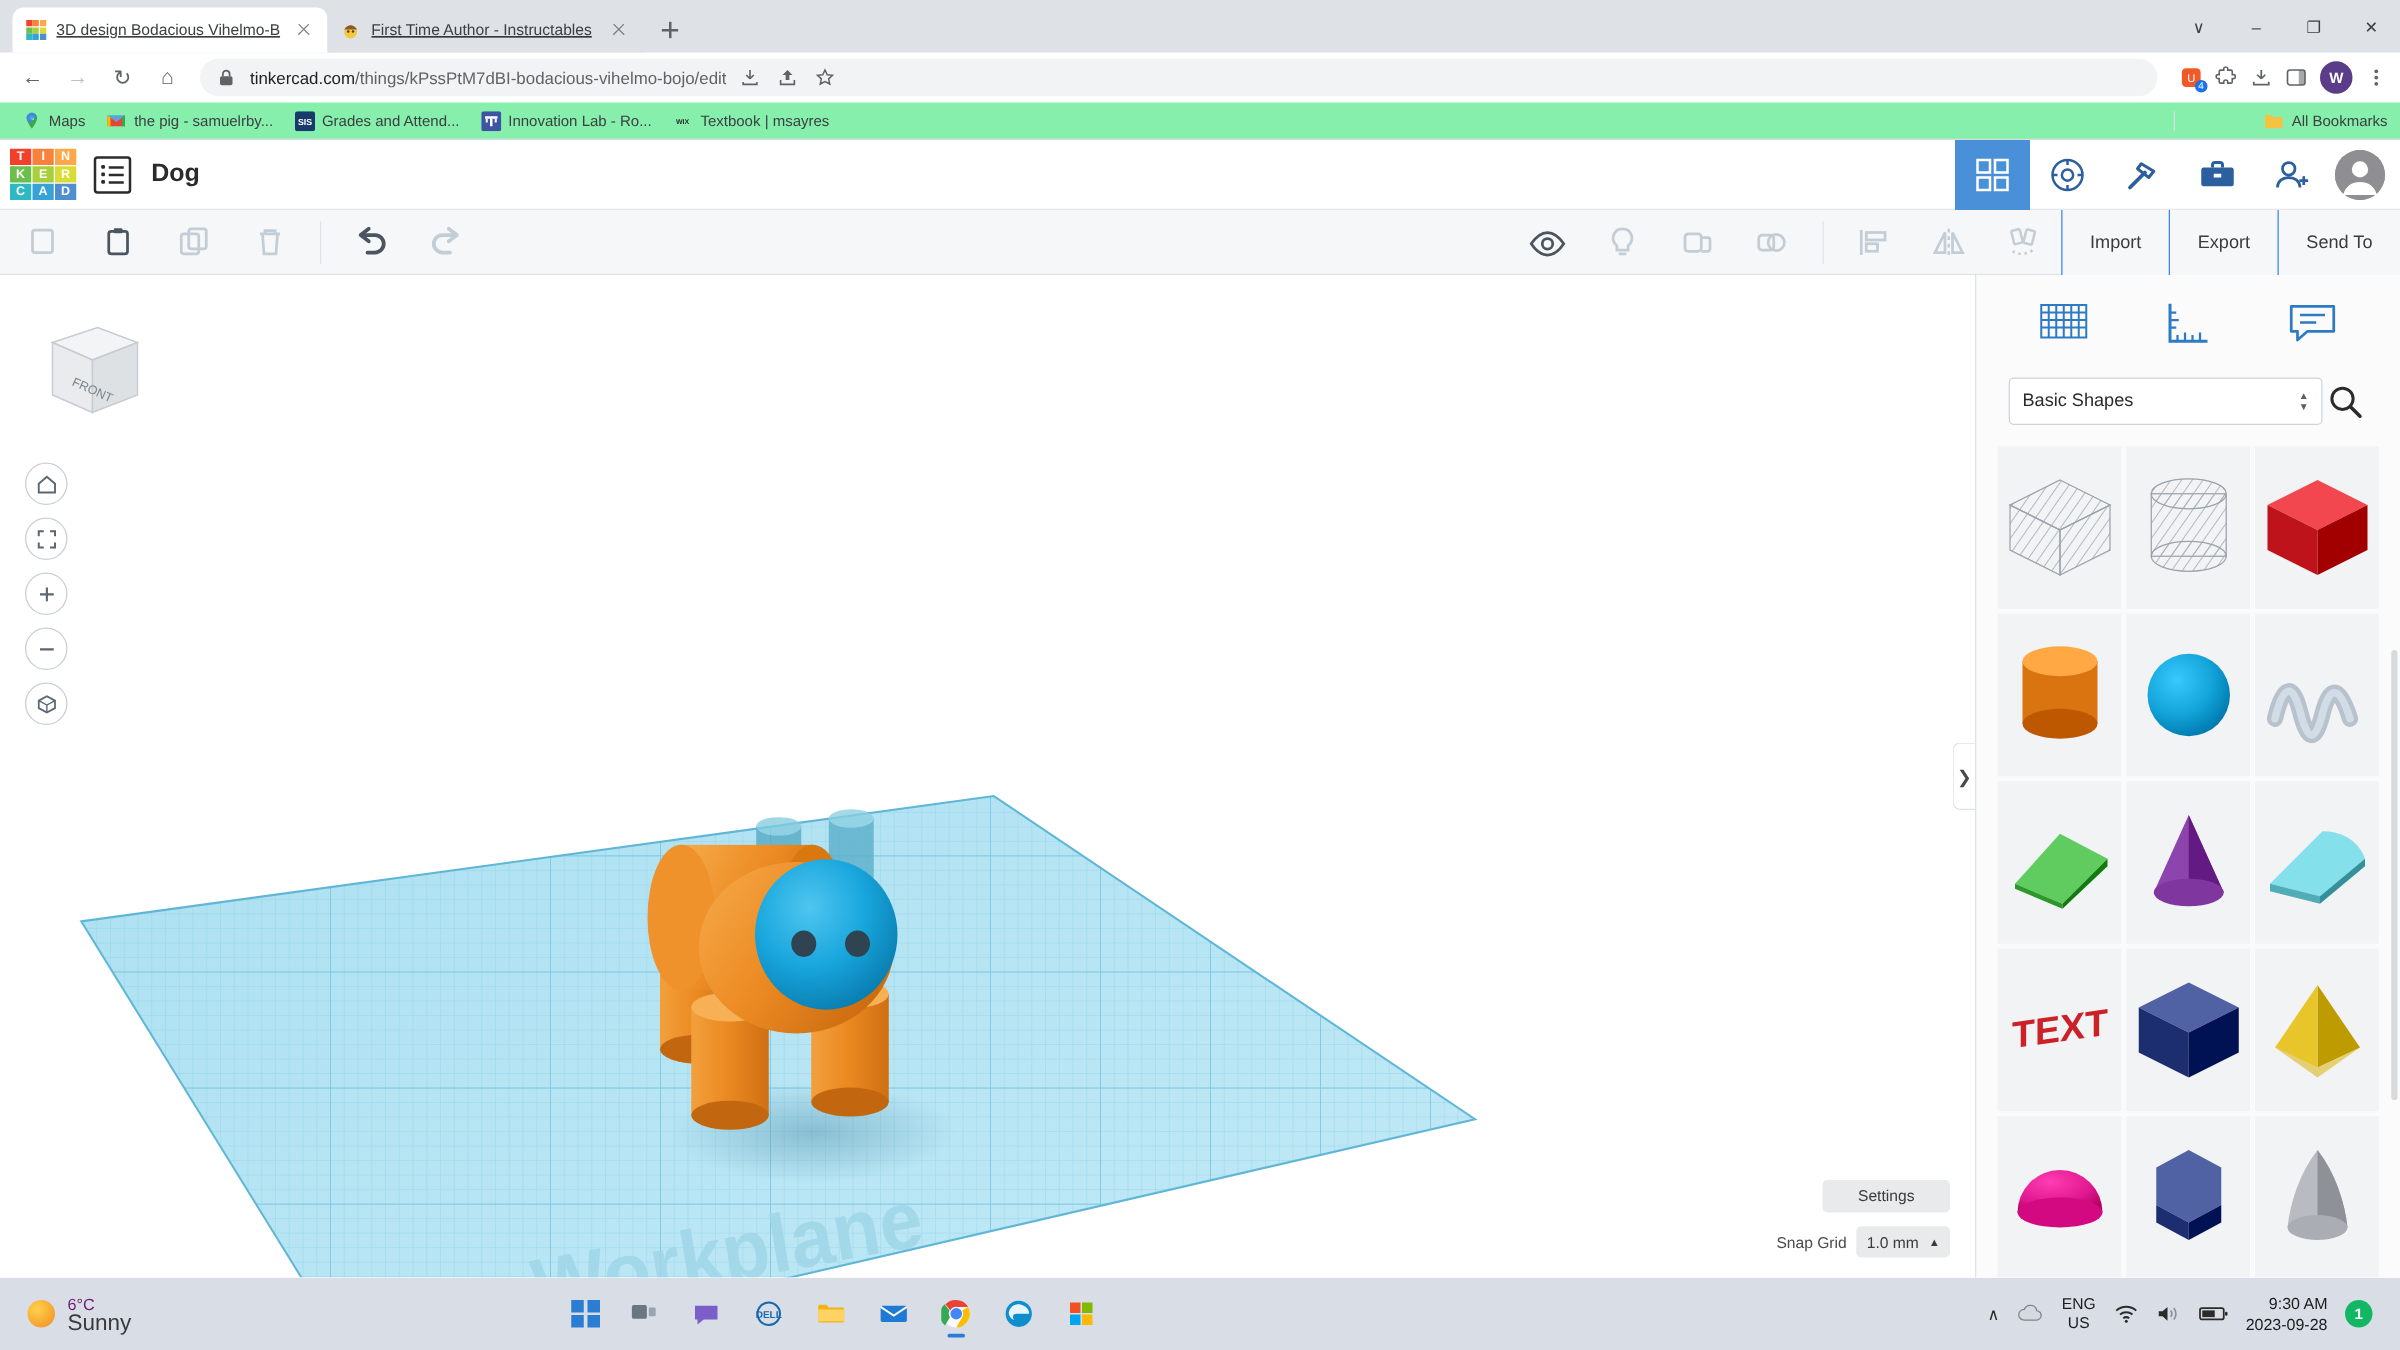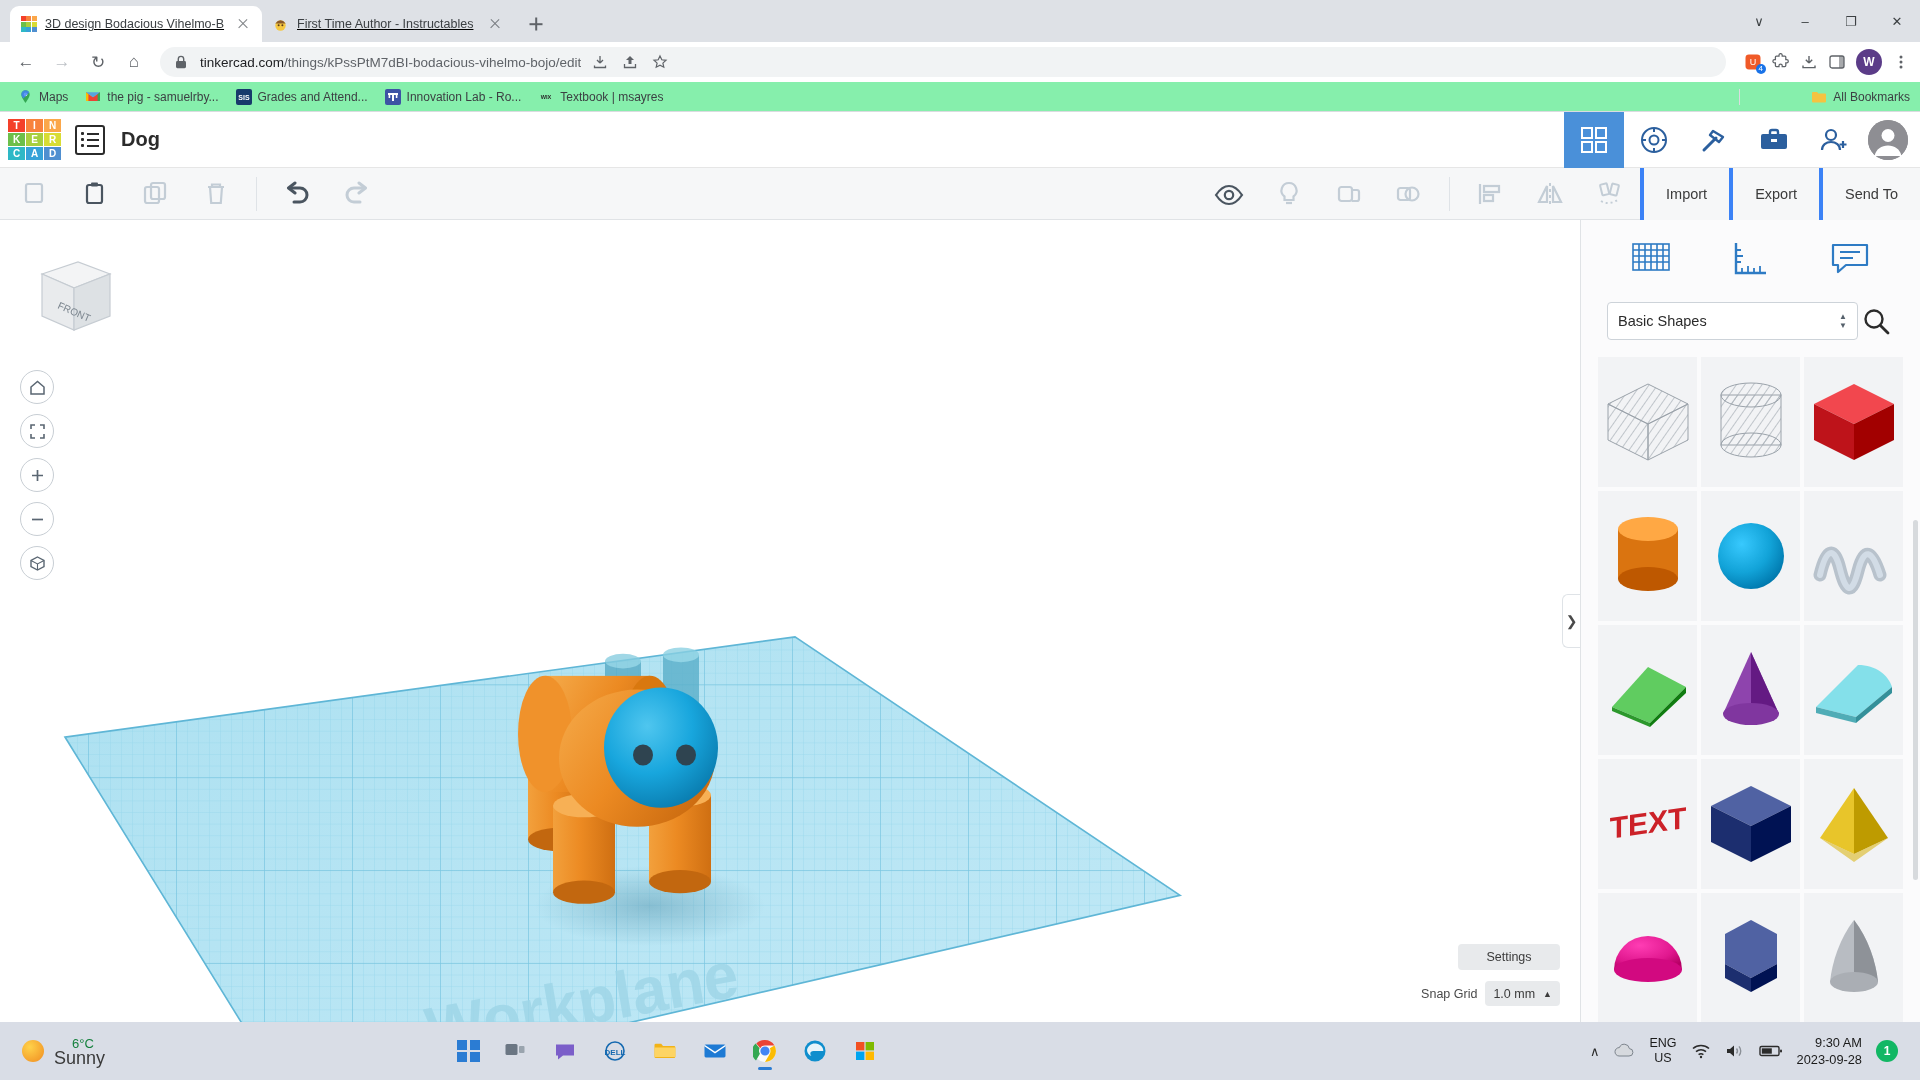--- a/index.html
+++ b/index.html
@@ -127,21 +127,21 @@
   .tc-toolbar {
     height: 52px; background:#f6f7f8; display:flex; align-items:center;
     border-bottom:1px solid #e0e3e6; padding-left:6px;
   }
   .tt-ico { width:60px;height:52px; display:flex;align-items:center;justify-content:center; color:#c3cdd6; }
   .tt-ico.dark { color:#4a5560; }
   .tt-sep { width:1px; height:34px; background:#dfe3e7; margin:0 10px; }
   .tt-right { margin-left:auto; display:flex; align-items:center; height:52px; }
   .tt-btn {
     height:52px; padding: 0 22px; display:flex;align-items:center;justify-content:center;
-    font-size:14.5px; color:#3b3b3b; border-left:4px solid #3b82f6; background:#f6f7f8;
+    font-size:14.5px; color:#3b3b3b; border-left:1px solid #3b82f6; background:#f6f7f8;
   }
 
   .tc-body { flex:1; display:flex; min-height:0; position:relative; background:#fff; }
 
   
   .canvas { flex:1; position:relative; overflow:hidden; background:#fff; }
 
   .viewcube { position:absolute; left:30px; top:28px; }
   .nav-col { position:absolute; left:20px; top:150px; display:flex; flex-direction:column; gap:10px; }
   .nav-btn {
@@ -199,21 +199,21 @@
   .scroll-rail { position:absolute; right:2px; top:300px; width:5px; height:360px; background:#d7dadd; border-radius:3px;}
 
   
   .taskbar {
     height: 58px; background:#d9dde6; display:flex; align-items:center; flex:0 0 58px;
     padding: 0 8px;
   }
   .tb-weather { display:flex; align-items:center; gap:10px; padding-left:14px; }
   .tb-sun { width:22px;height:22px;border-radius:50%;background:radial-gradient(circle at 35% 32%, #ffd24a, #f08c21);}
   .tb-wx-text { line-height:15px; }
-  .tb-wx-text div:first-child { font-size:13px; color:#15803d;margin-left:18px; }
+  .tb-wx-text div:first-child { font-size:13px; color:#701a75; }
   .tb-wx-text div:last-child { font-size:18px; color:#3a3a3a; }
 
   .tb-center { margin:0 auto; display:flex; align-items:center; gap:8px; }
   .win-logo { display:grid;grid-template-columns:repeat(2,10px);grid-template-rows:repeat(2,10px);gap:2.5px; margin-right:6px;}
   .win-logo i { background:#2b7cd3; display:block; }
   .tb-search {
     width: 250px; height:36px; border-radius:18px; background:#eef0f4;
     display:flex; align-items:center; gap:10px; padding:0 14px; border:1px solid #c9ced8;
   }
   .tb-search span { font-size:13.5px; color:#3a3a3a; }

